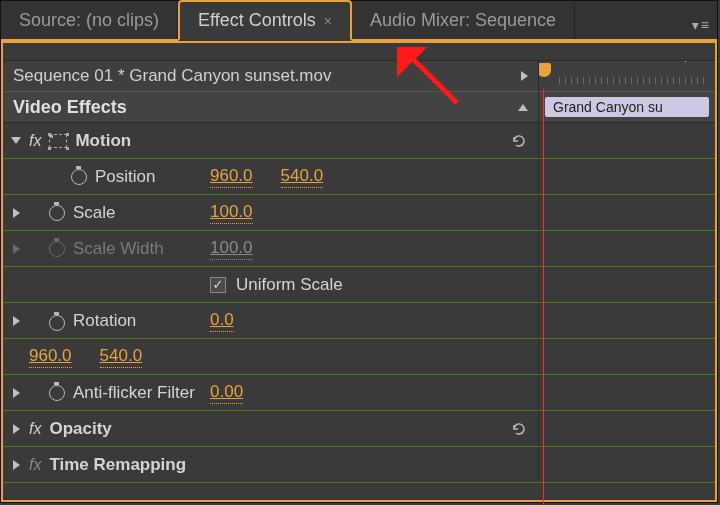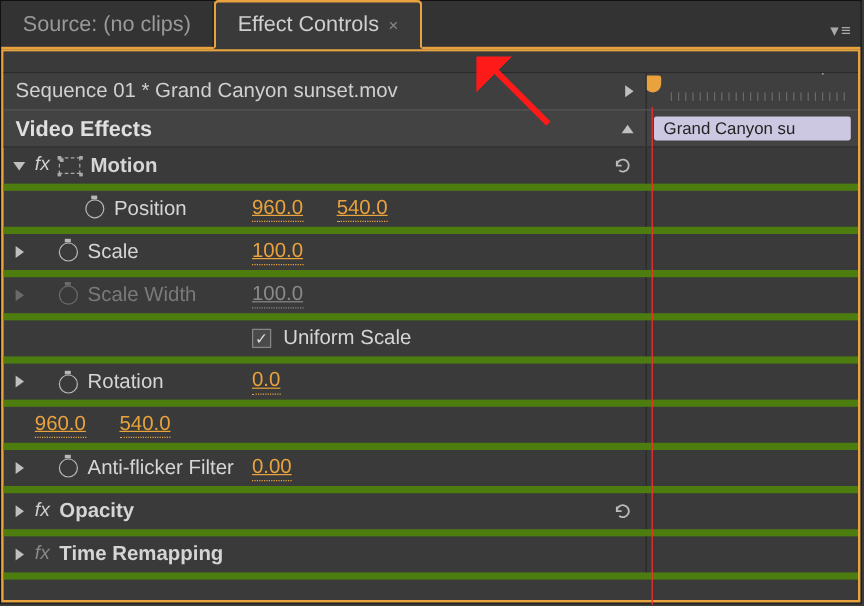--- a/index.html
+++ b/index.html
@@ -176,21 +176,21 @@
       overflow: hidden;
     }
     
     .rows {
       display: flex;
       flex-direction: column;
     }
     .row {
       display: flex;
       height: 36px;
-      border-bottom: 6px solid #4d7c0f;
+      border-bottom: 1px solid #4d7c0f;
     }
     .row .left {
       flex: 0 0 536px;
       display: flex;
       align-items: center;
       border-right: 1px solid #2a2a2a;
       height: 100%;
       position: relative;
     }
     .row .right {
@@ -325,20 +325,23 @@
 
 <div class="window">
 
   <div class="tab-bar">
     <div class="tab">
       <span>Source: (no clips)</span>
     </div>
     <div class="tab active">
       <span>Effect Controls</span>
       <span class="close-x">×</span>
+    </div>
+    <div class="tab">
+      <span>Audio Mixer: Sequence</span>
     </div>
     <div class="tab-menu">
       <span>▾</span>
       <span>≡</span>
     </div>
   </div>
 
   <div class="panel-frame">
     <div class="spacer-row"></div>
 

